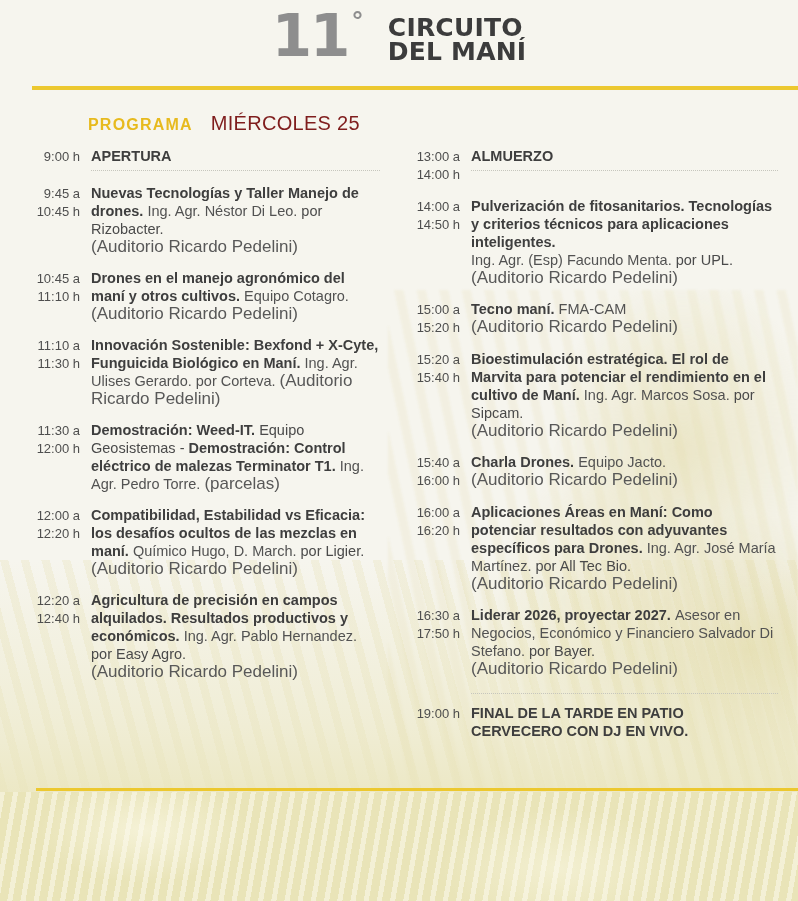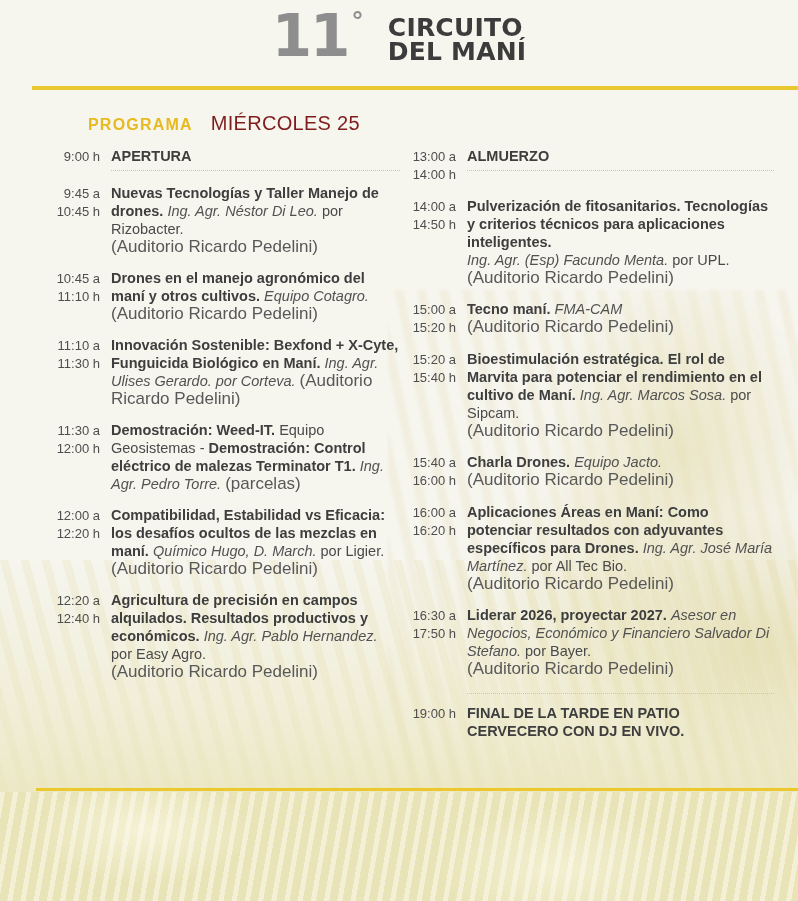--- a/index.html
+++ b/index.html
@@ -38,31 +38,31 @@
   .rule{position:absolute;z-index:1;background:#ECC82F;}
   .rule-top{top:86px;left:32px;right:0;height:4px;}
   .rule-bottom{top:788px;left:36px;right:0;height:3px;}
 
   
   .program-row{position:absolute;top:112px;left:88px;z-index:2;display:flex;align-items:baseline;}
   .program-label{font-size:16px;font-weight:bold;color:#E7BA1E;letter-spacing:1.2px;}
   .program-day{font-size:20px;color:#7f1d1d;margin-left:18px;letter-spacing:0.3px;}
 
   
-  .columns{position:absolute;top:147px;left:20px;right:4px;z-index:2;
-           display:flex;justify-content:center;}
+  .columns{position:absolute;top:147px;left:20px;right:20px;z-index:2;
+           display:flex;justify-content:space-between;}
   .col-left{width:360px;}
   .col-right{width:374px;}
   .entry{display:flex;margin-bottom:13px;}
   .time{width:60px;flex:none;text-align:right;font-size:13px;color:#4E4E4E;
         line-height:18px;padding-top:1px;}
   .col-right .time{width:56px;}
   .content{margin-left:11px;flex:1;font-size:14.5px;line-height:18px;color:#4A4A4A;}
   .seg-title{font-weight:bold;color:#3E3E3E;}
-  .seg-italic{font-style:italic;color:#525252;}
+  .seg-italic{color:#525252;}
   .seg-reg{color:#4A4A4A;}
   .seg-venue{font-size:17px;color:#585858;}
   .dotted{border-top:1px dotted #C6C6BD;height:0;margin-top:5px;}
   .divider-row{margin-bottom:10px;}
   .divider-row .dotted{margin-top:2px;}
 
   
   .footer{position:absolute;left:40px;top:816px;z-index:2;}
   .footer-dates{font-size:27px;font-weight:bold;color:#4A5B51;letter-spacing:0.6px;}
   .footer-dates .year{font-family:"DejaVu Sans",sans-serif;color:#44544A;}

